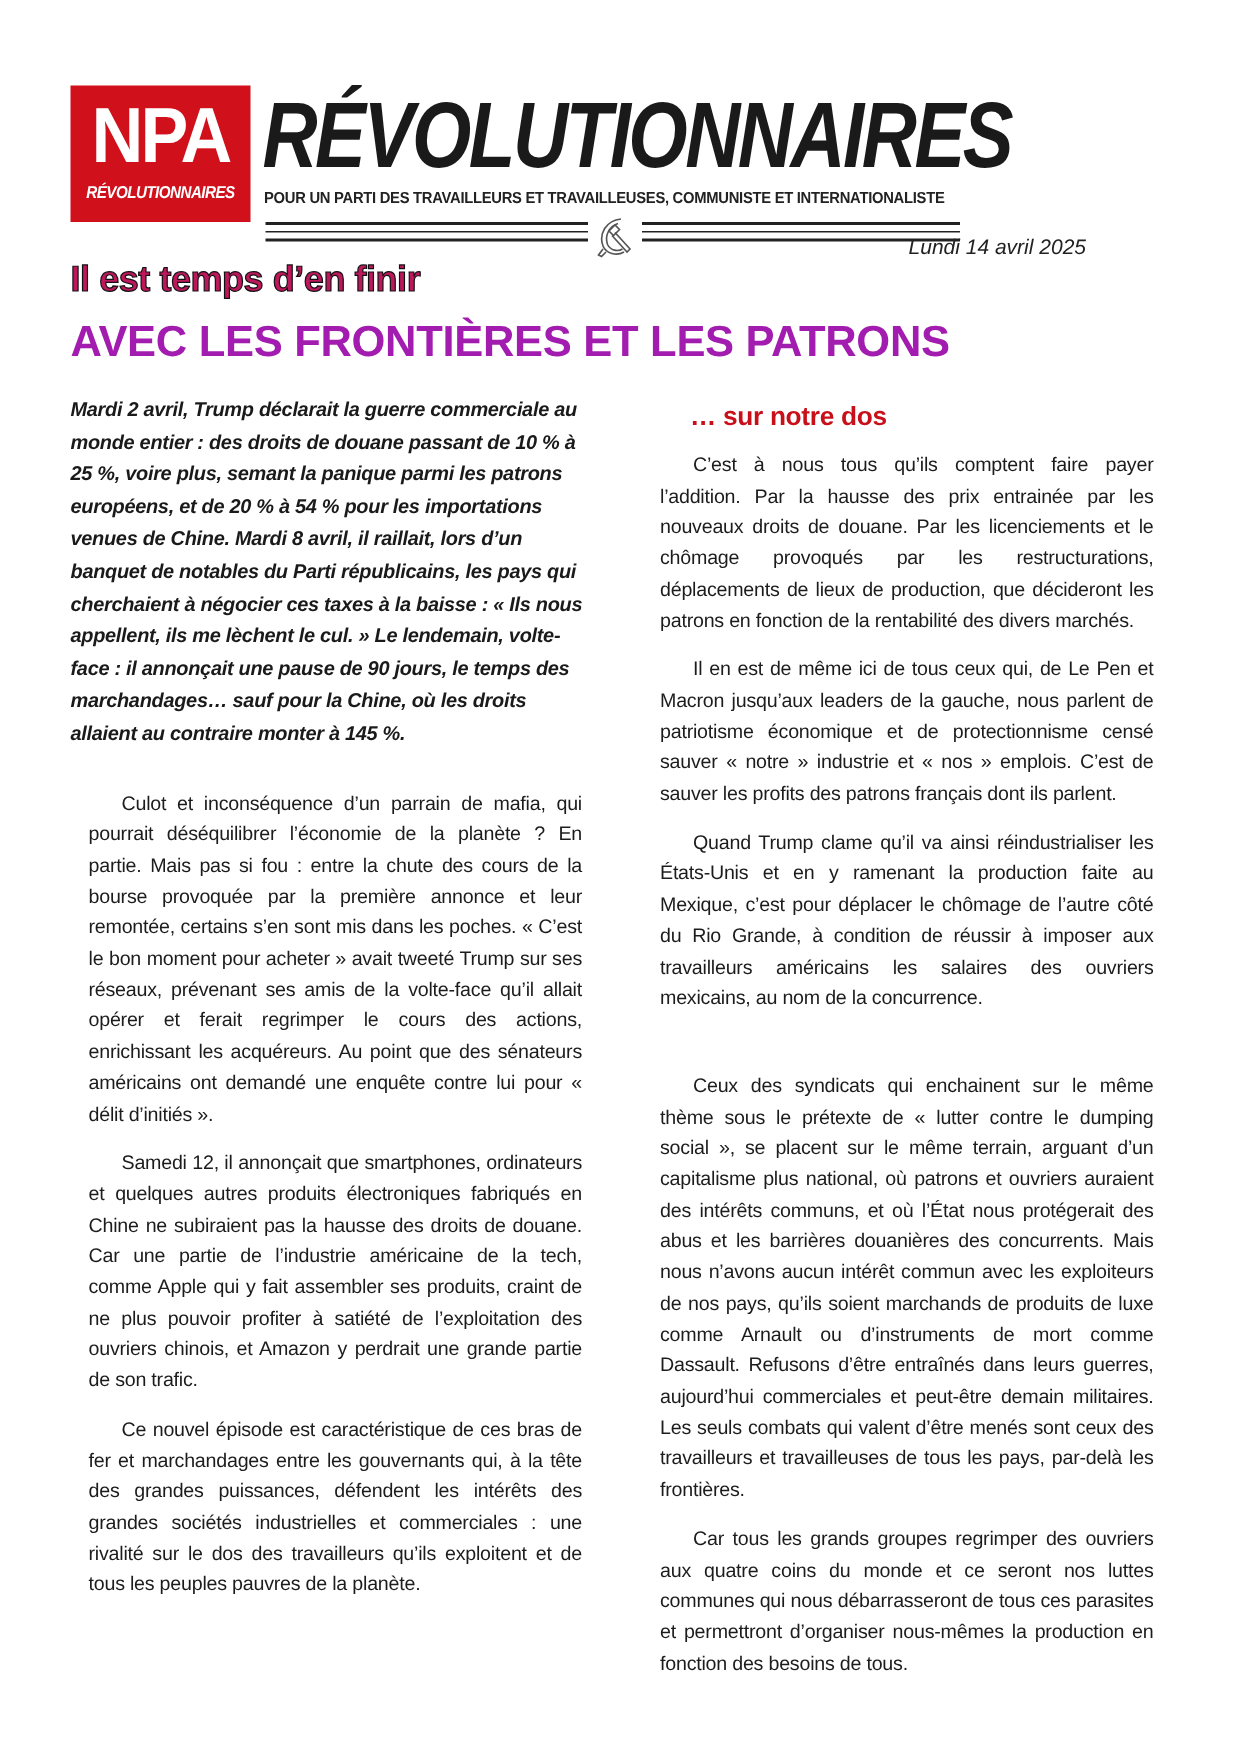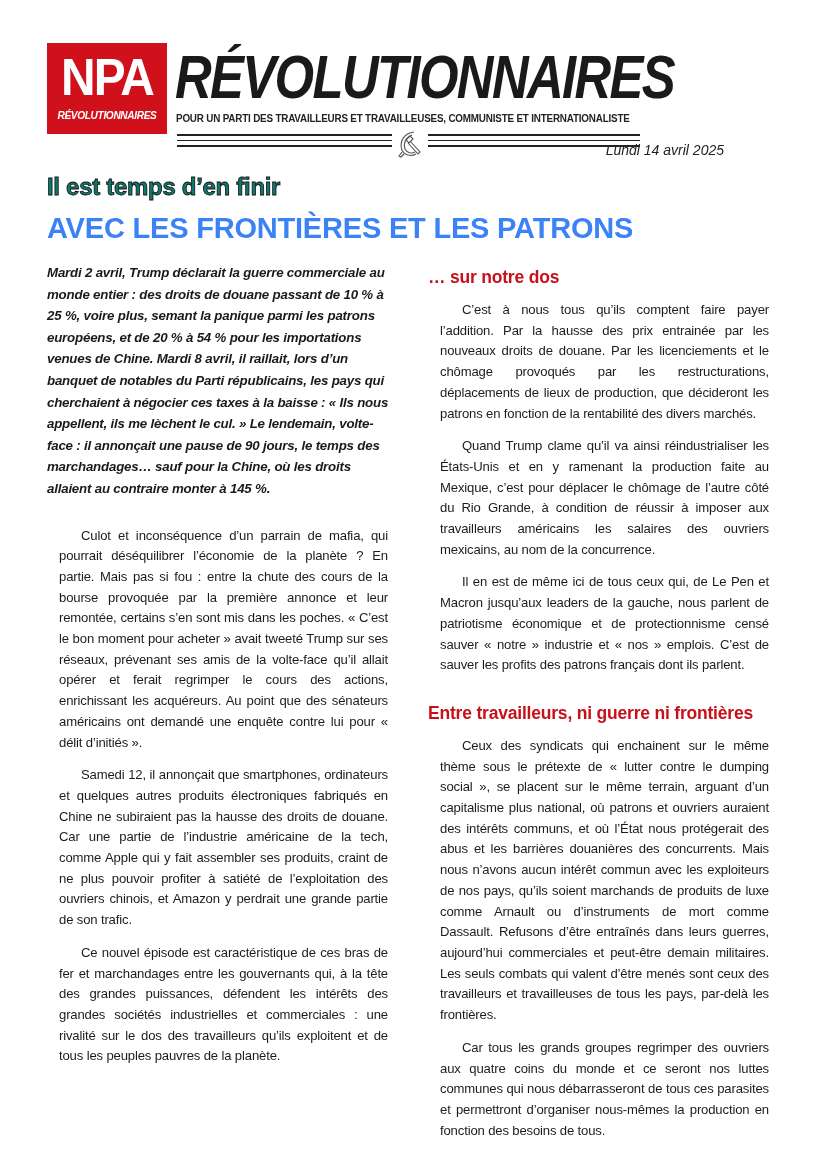--- a/index.html
+++ b/index.html
@@ -1,45 +1,45 @@
 <!DOCTYPE html>
 <html><head>
 <meta charset="utf-8">
 <style>
   html, body { margin: 0; padding: 0; background: #ffffff; }
   body { width: 826px; height: 1169px; position: relative; overflow: hidden; font-family: "Liberation Sans", sans-serif; color: #1a1a1a; }
 
-  .masthead { position: absolute; left: 0; top: 2px; width: 772px; height: 165px; }
+  .masthead { position: absolute; left: 0; top: 16px; width: 772px; height: 165px; }
   .logo { position: absolute; left: 47px; top: 41px; width: 120px; height: 91px; background: #d0111b; color: #fff; text-align: center; }
   .logo .npa { font-family: "Liberation Sans", sans-serif; font-weight: bold; font-size: 52px; line-height: 56px; letter-spacing: -2px; margin-top: 6px; transform: scaleX(0.92); }
   .logo .sub { font-family: "Liberation Sans", sans-serif; font-weight: bold; font-style: italic; font-size: 11.5px; letter-spacing: -0.4px; margin-top: 4px; transform: scaleX(0.88); }
 
   .brand { position: absolute; left: 175px; top: 44px; width: 465px; height: 58px; font-family: "Liberation Sans", sans-serif; font-weight: bold; font-style: italic; font-size: 62px; line-height: 62px; color: #1a1a1a; letter-spacing: -2px; transform-origin: left top; transform: scaleX(0.82); white-space: nowrap; }
   .tagline { position: absolute; left: 176px; top: 110px; width: 464px; font-family: "Liberation Sans", sans-serif; font-weight: bold; font-size: 10.6px; color: #222; white-space: nowrap; letter-spacing: -0.2px; transform-origin: left top; transform: scaleX(0.93); }
 
   .rules { position: absolute; top: 132px; height: 22px; }
   .rules .line { height: 1.6px; background: #222; margin-bottom: 4px; }
   .rules.left { left: 177px; width: 215px; }
   .rules.right { left: 428px; width: 212px; }
   .emblem { position: absolute; left: 394px; top: 126px; width: 32px; height: 32px; }
 
   .edition { position: absolute; right: 48px; top: 46px; text-align: right; font-family: "Liberation Sans", sans-serif; font-weight: bold; font-size: 27px; line-height: 30px; color: #111; letter-spacing: -0.5px; }
   .date { position: absolute; right: 48px; top: 140px; font-family: "Liberation Sans", sans-serif; font-style: italic; font-size: 14px; color: #222; }
 
-  .headline1 { position: absolute; left: 47px; top: 173px; font-family: "Liberation Sans", sans-serif; font-weight: 900; font-size: 24px; color: #0f766e; letter-spacing: -0.3px; -webkit-text-stroke: 0.8px #111; }
-  .headline2 { position: absolute; left: 47px; top: 212px; font-family: "Liberation Sans", sans-serif; font-weight: bold; font-size: 29px; color: #3b82f6; letter-spacing: -0.2px; white-space: nowrap; }
+  .headline1 { position: absolute; left: 47px; top: 173px; font-family: "Liberation Sans", sans-serif; font-weight: 900; font-size: 24px; color: #be185d; letter-spacing: -0.3px; -webkit-text-stroke: 0.8px #111; }
+  .headline2 { position: absolute; left: 47px; top: 212px; font-family: "Liberation Sans", sans-serif; font-weight: bold; font-size: 29px; color: #a21caf; letter-spacing: -0.2px; white-space: nowrap; }
 
   .col { position: absolute; top: 262px; width: 353px; }
   .col.left { left: 47px; }
   .col.right { left: 428px; }
 
   .chapeau { font-family: "Liberation Sans", sans-serif; font-weight: bold; font-style: italic; font-size: 13.3px; line-height: 21.6px; color: #1a1a1a; margin: 0 4px 26px 0; letter-spacing: -0.2px; }
 
   h3.sub { font-family: "Liberation Sans", sans-serif; font-weight: bold; font-size: 17.5px; color: #c8101a; margin: 0 0 10px 0; line-height: 22px; letter-spacing: -0.2px; }
-  .col.right h3.sub:first-child { margin-top: 4px; }
+  .col.right h3.sub:first-child { margin-top: 4px; margin-left: 32px; }
 
   p.body { font-family: "Liberation Sans", sans-serif; font-size: 13.1px; line-height: 20.7px; text-align: justify; margin: 12px; text-indent: 22px; color: #1c1c1c; letter-spacing: -0.15px; }
   .gap { height: 14px; }
 </style>
 </head>
 <body>
 
 <div class="masthead">
   <div class="logo">
     <div class="npa">NPA</div>
@@ -78,20 +78,19 @@
   <p class="chapeau">Mardi 2 avril, Trump déclarait la guerre commerciale au monde entier : des droits de douane passant de 10 % à 25 %, voire plus, semant la panique parmi les patrons européens, et de 20 % à 54 % pour les importations venues de Chine. Mardi 8 avril, il raillait, lors d’un banquet de notables du Parti républicains, les pays qui cherchaient à négocier ces taxes à la baisse : « Ils nous appellent, ils me lèchent le cul. » Le lendemain, volte-face : il annonçait une pause de 90 jours, le temps des marchandages… sauf pour la Chine, où les droits allaient au contraire monter à 145 %.</p>
 
   <p class="body">Culot et inconséquence d’un parrain de mafia, qui pourrait déséquilibrer l’économie de la planète ? En partie. Mais pas si fou : entre la chute des cours de la bourse provoquée par la première annonce et leur remontée, certains s’en sont mis dans les poches. « C’est le bon moment pour acheter » avait tweeté Trump sur ses réseaux, prévenant ses amis de la volte-face qu’il allait opérer et ferait regrimper le cours des actions, enrichissant les acquéreurs. Au point que des sénateurs américains ont demandé une enquête contre lui pour « délit d’initiés ».</p>
   <p class="body">Samedi 12, il annonçait que smartphones, ordinateurs et quelques autres produits électroniques fabriqués en Chine ne subiraient pas la hausse des droits de douane. Car une partie de l’industrie américaine de la tech, comme Apple qui y fait assembler ses produits, craint de ne plus pouvoir profiter à satiété de l’exploitation des ouvriers chinois, et Amazon y perdrait une grande partie de son trafic.</p>
   <p class="body">Ce nouvel épisode est caractéristique de ces bras de fer et marchandages entre les gouvernants qui, à la tête des grandes puissances, défendent les intérêts des grandes sociétés industrielles et commerciales : une rivalité sur le dos des travailleurs qu’ils exploitent et de tous les peuples pauvres de la planète.</p>
 </div>
 
 <div class="col right">
   <h3 class="sub">… sur notre dos</h3>
   <p class="body">C’est à nous tous qu’ils comptent faire payer l’addition. Par la hausse des prix entrainée par les nouveaux droits de douane. Par les licenciements et le chômage provoqués par les restructurations, déplacements de lieux de production, que décideront les patrons en fonction de la rentabilité des divers marchés.</p>
+  <p class="body">Il en est de même ici de tous ceux qui, de Le Pen et Macron jusqu’aux leaders de la gauche, nous parlent de patriotisme économique et de protectionnisme censé sauver « notre » industrie et « nos » emplois. C’est de sauver les profits des patrons français dont ils parlent.</p>
   <p class="body">Quand Trump clame qu’il va ainsi réindustrialiser les États-Unis et en y ramenant la production faite au Mexique, c’est pour déplacer le chômage de l’autre côté du Rio Grande, à condition de réussir à imposer aux travailleurs américains les salaires des ouvriers mexicains, au nom de la concurrence.</p>
-  <p class="body">Il en est de même ici de tous ceux qui, de Le Pen et Macron jusqu’aux leaders de la gauche, nous parlent de patriotisme économique et de protectionnisme censé sauver « notre » industrie et « nos » emplois. C’est de sauver les profits des patrons français dont ils parlent.</p>
   <div class="gap"></div>
 
-  <h3 class="sub">Entre travailleurs, ni guerre ni frontières</h3>
   <p class="body">Ceux des syndicats qui enchainent sur le même thème sous le prétexte de « lutter contre le dumping social », se placent sur le même terrain, arguant d’un capitalisme plus national, où patrons et ouvriers auraient des intérêts communs, et où l’État nous protégerait des abus et les barrières douanières des concurrents. Mais nous n’avons aucun intérêt commun avec les exploiteurs de nos pays, qu’ils soient marchands de produits de luxe comme Arnault ou d’instruments de mort comme Dassault. Refusons d’être entraînés dans leurs guerres, aujourd’hui commerciales et peut-être demain militaires. Les seuls combats qui valent d’être menés sont ceux des travailleurs et travailleuses de tous les pays, par-delà les frontières.</p>
   <p class="body">Car tous les grands groupes regrimper des ouvriers aux quatre coins du monde et ce seront nos luttes communes qui nous débarrasseront de tous ces parasites et permettront d’organiser nous-mêmes la production en fonction des besoins de tous.</p>
 </div>
 
 </body></html>

